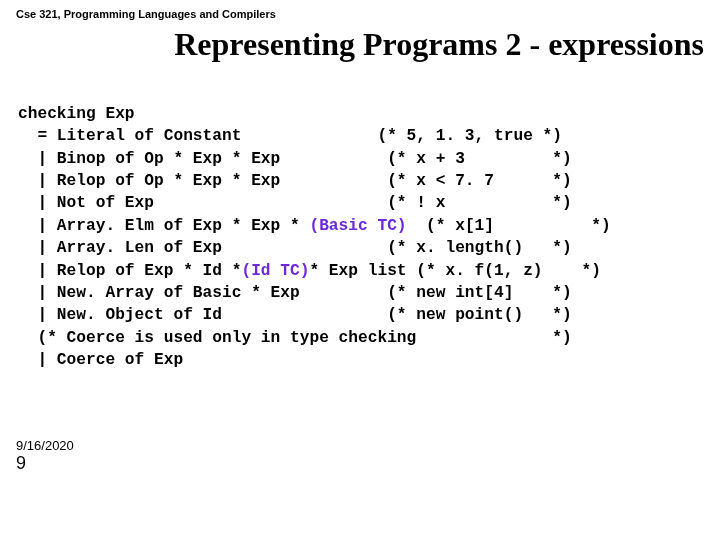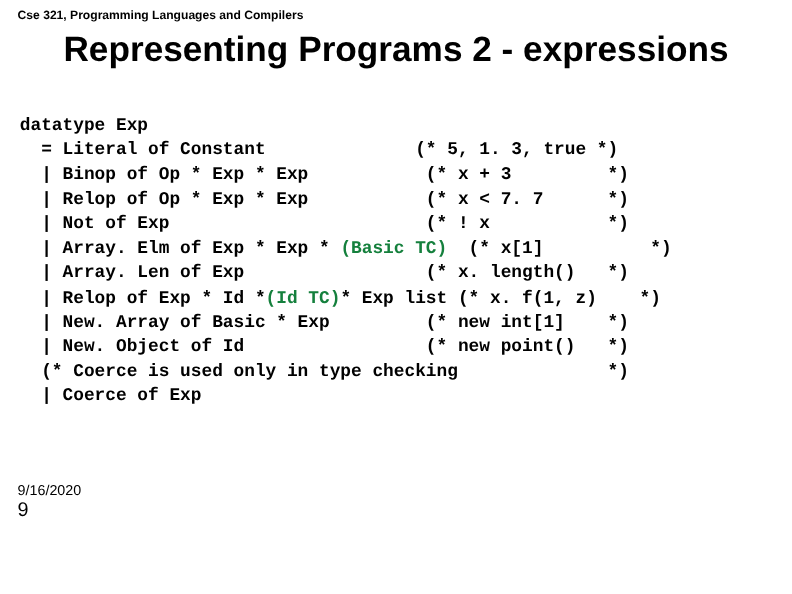--- a/index.html
+++ b/index.html
@@ -1,40 +1,40 @@
 <!DOCTYPE html>
 <html><head>
   <meta charset="utf-8">
   <style>
     * { margin: 0; padding: 0; box-sizing: border-box; }
     html, body { width: 720px; height: 540px; background: #fff; font-family: Arial, Helvetica, sans-serif; color: #000; }
     .slide { position: relative; width: 720px; height: 492px; padding: 8px 16px 0 16px; }
     .course-header { font-size: 11px; font-weight: bold; margin-bottom: 4px; }
-    .title { font-size: 32px; font-weight: bold; text-align: center; margin: 6px 0 40px 0; }
+    .title { font-size: 32px; font-weight: bold; text-align: right; margin: 6px 0 40px 0; font-family: Liberation Serif, serif; }
     .code-block { font-family: "Courier New", Courier, monospace; font-size: 16.2px; font-weight: bold; white-space: pre; line-height: 1.38; margin-left: 2px; }
-    .code-block .green { color: #15803d; }
+    .code-block .green { color: #6d28d9; }
     .footer { position: absolute; bottom: 18px; left: 16px; right: 16px; display: flex; justify-content: space-between; font-size: 13px; flex-direction: column; }
     .footer .page { font-size: 18px; }
   </style>
 </head>
 <body>
 
 <div class="slide">
   <div class="course-header">Cse 321, Programming Languages and Compilers</div>
   <div class="title">Representing Programs 2 - expressions</div>
 
-  <div class="code-block"><span>datatype Exp</span>
+  <div class="code-block"><span>checking Exp</span>
 <span>  = Literal of Constant              (* 5, 1. 3, true *)</span>
 <span>  | Binop of Op * Exp * Exp           (* x + 3         *)</span>
 <span>  | Relop of Op * Exp * Exp           (* x &lt; 7. 7      *)</span>
 <span>  | Not of Exp                        (* ! x           *)</span>
 <span>  | Array. Elm of Exp * Exp * </span><span class="green">(Basic TC)</span><span>  (* x[1]          *)</span>
 <span>  | Array. Len of Exp                 (* x. length()   *)</span>
 <span>  | Relop of Exp * Id *</span><span class="green">(Id TC)</span><span>* Exp list (* x. f(1, z)    *)</span>
-<span>  | New. Array of Basic * Exp         (* new int[1]    *)</span>
+<span>  | New. Array of Basic * Exp         (* new int[4]    *)</span>
 <span>  | New. Object of Id                 (* new point()   *)</span>
 <span>  (* Coerce is used only in type checking              *)</span>
 <span>  | Coerce of Exp</span></div>
 
   <div class="footer">
     <span>9/16/2020</span>
     <span class="page">9</span>
   </div>
 </div>
 

